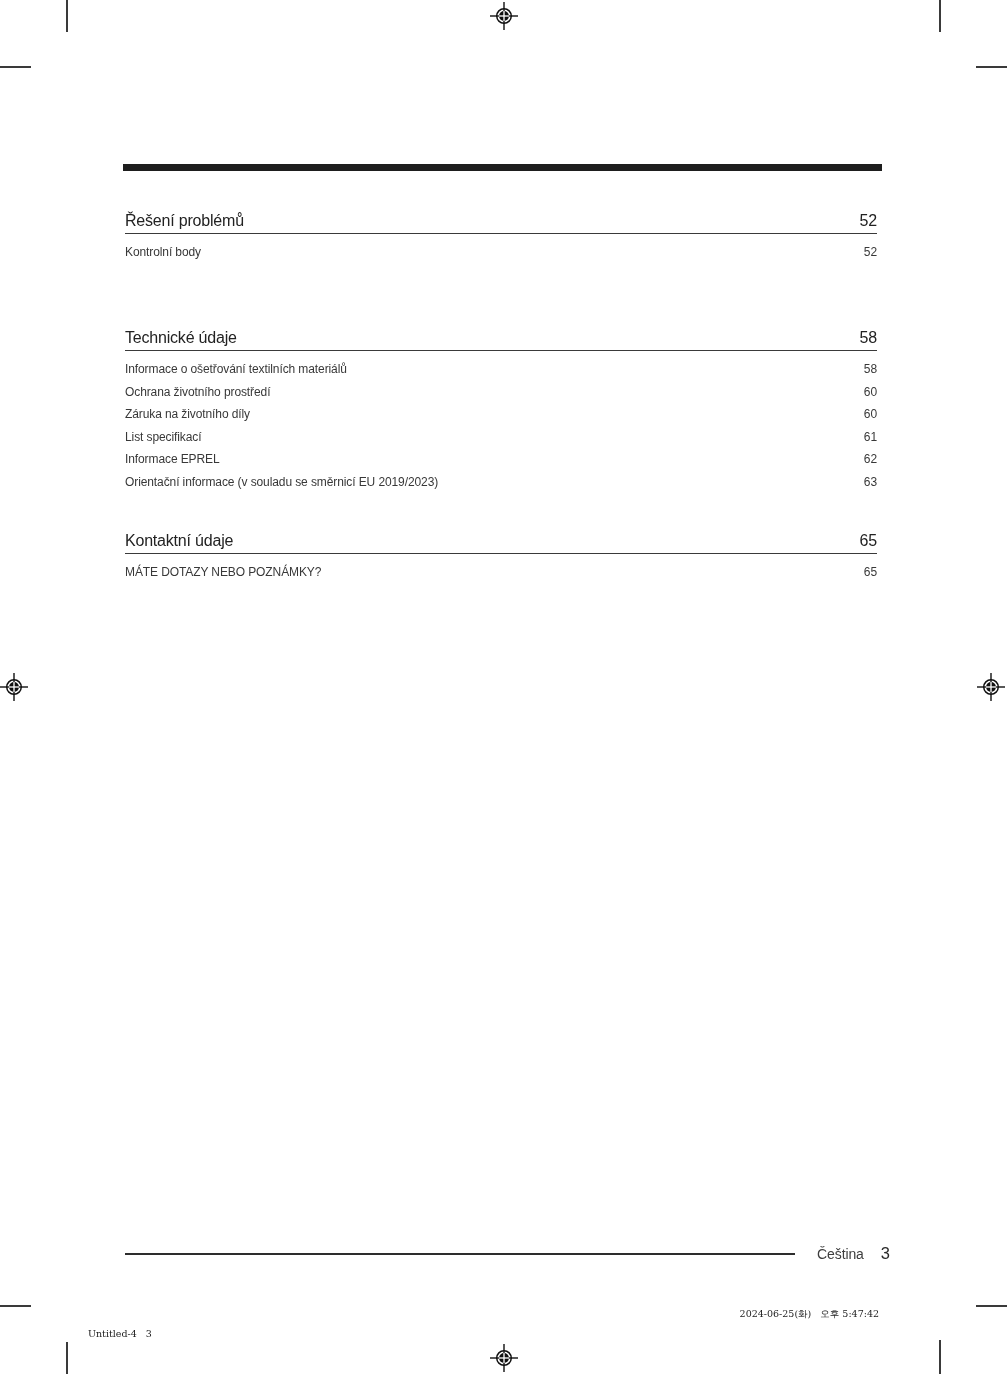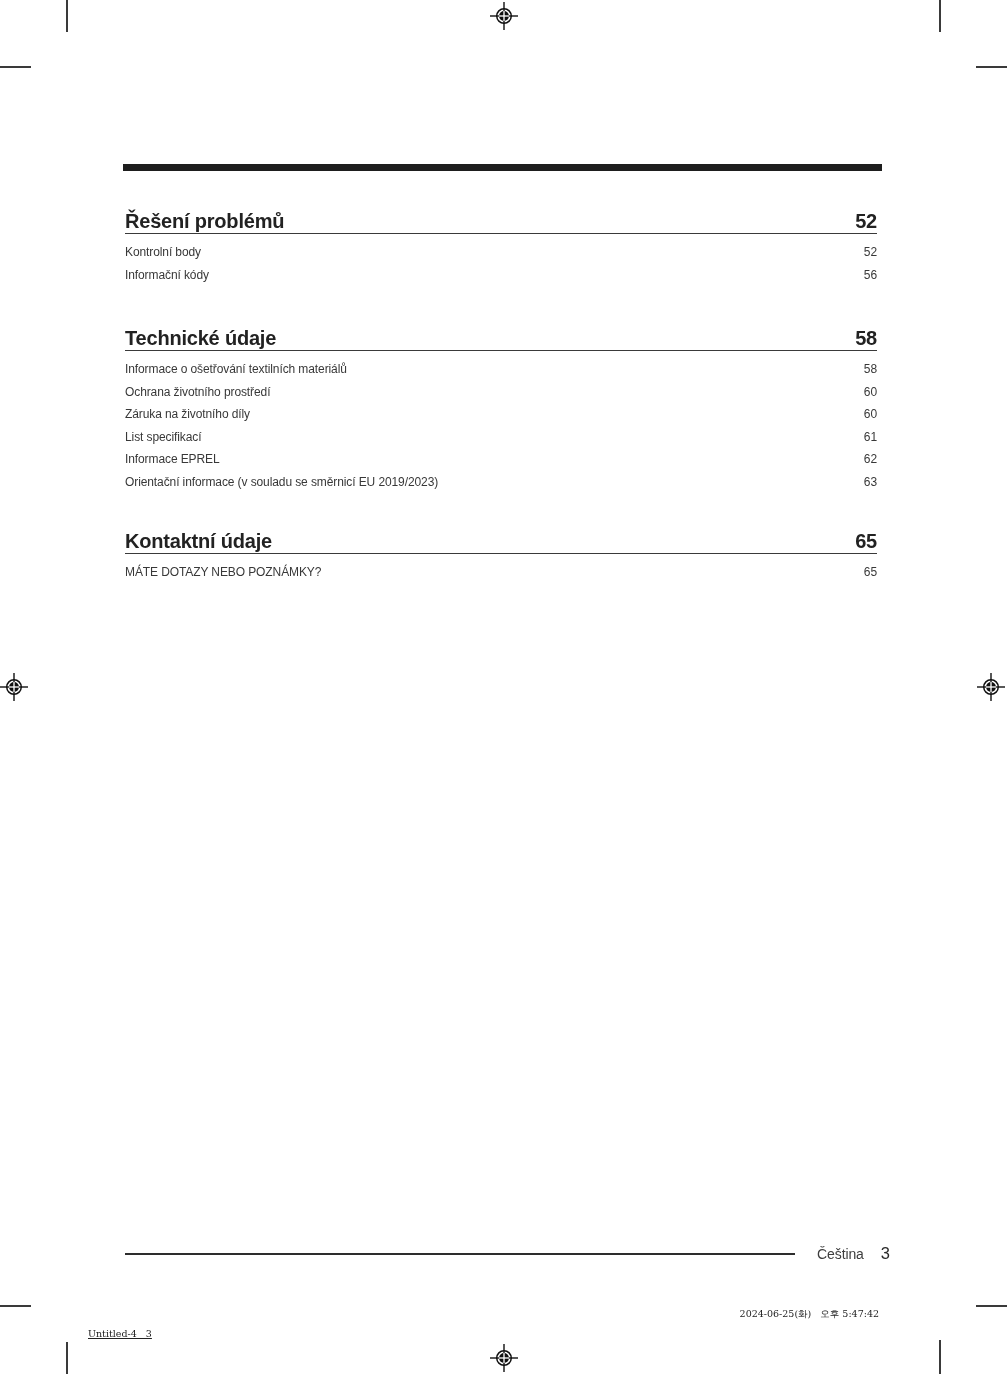--- a/index.html
+++ b/index.html
@@ -23,21 +23,21 @@
     position: absolute; left: 123px; top: 164px;
     width: 759px; height: 7px; background: #1e1e1e;
   }
 
   
   .toc-section { position: absolute; left: 125px; width: 752px; }
   .sec-head {
     display: flex; justify-content: space-between; align-items: flex-start;
     height: 24px; line-height: 24px;
     border-bottom: 1.5px solid #3a3a3a;
-    font-size: 20px; font-weight: bold; color: #222222;
+    font-size: 16px; font-weight: normal; color: #222222;
     letter-spacing: -0.2px;
   }
   .sec-items { margin-top: 7px; }
   .toc-item {
     display: flex; justify-content: space-between;
     height: 22.5px; line-height: 22.5px;
     font-size: 12px; color: #383838;
     letter-spacing: -0.1px;
   }
   .toc-item .pg { color: #383838; }
@@ -55,21 +55,21 @@
     margin-left: 17px; font-size: 16.5px; color: #2a2a2a;
   }
 
   
   .slug {
     position: absolute;
     font-family: "DejaVu Serif", "Liberation Serif", serif;
     font-size: 9.5px; color: #222222;
     white-space: pre;
   }
-  .slug-left  { left: 88px;  top: 1328px; text-decoration: underline; }
+  .slug-left  { left: 88px;  top: 1328px; }
   .slug-right { right: 128px; top: 1308px; }
 </style>
 </head>
 <body>
 
 <div class="crop" style="left:66px;  top:0;      width:1.5px; height:32px;"></div>
 <div class="crop" style="left:0;    top:66px;   width:31px;  height:1.5px;"></div>
 <div class="crop" style="left:939px;top:0;      width:1.5px; height:32px;"></div>
 <div class="crop" style="left:976px;top:66px;   width:31px;  height:1.5px;"></div>
 <div class="crop" style="left:0;    top:1305px; width:31px;  height:1.5px;"></div>
@@ -114,24 +114,20 @@
 
 <div class="toc-section" style="top:209px;">
   <div class="sec-head">
     <span>Řešení problémů</span>
     <span>52</span>
   </div>
   <div class="sec-items">
     <div class="toc-item">
       <span>Kontrolní body</span>
       <span class="pg">52</span>
-    </div>
-    <div class="toc-item">
-      <span>Informační kódy</span>
-      <span class="pg">56</span>
     </div>
   </div>
 </div>
 
 <div class="toc-section" style="top:326px;">
   <div class="sec-head">
     <span>Technické údaje</span>
     <span>58</span>
   </div>
   <div class="sec-items">

